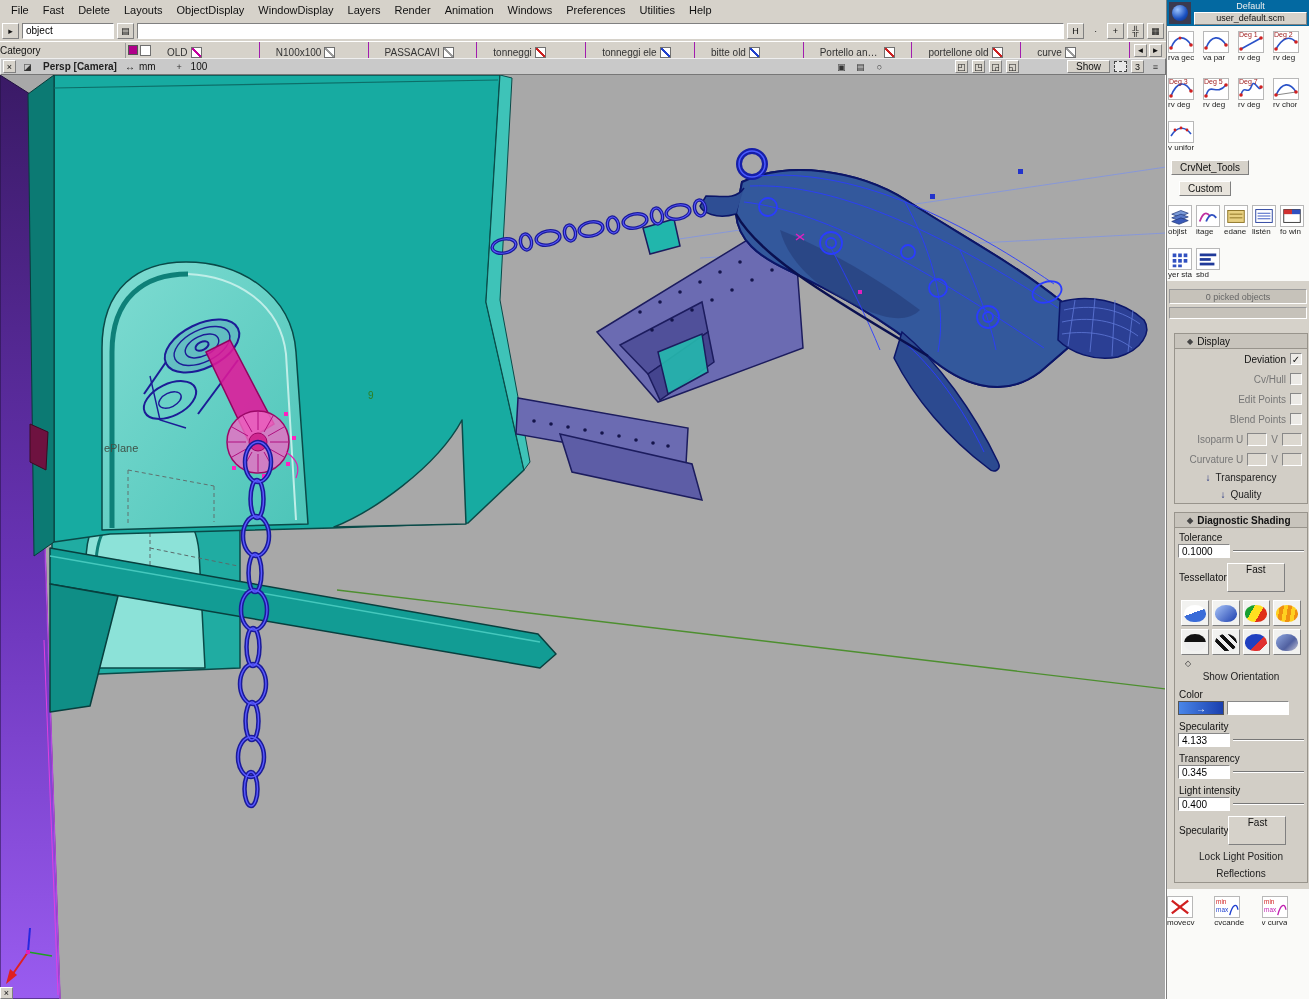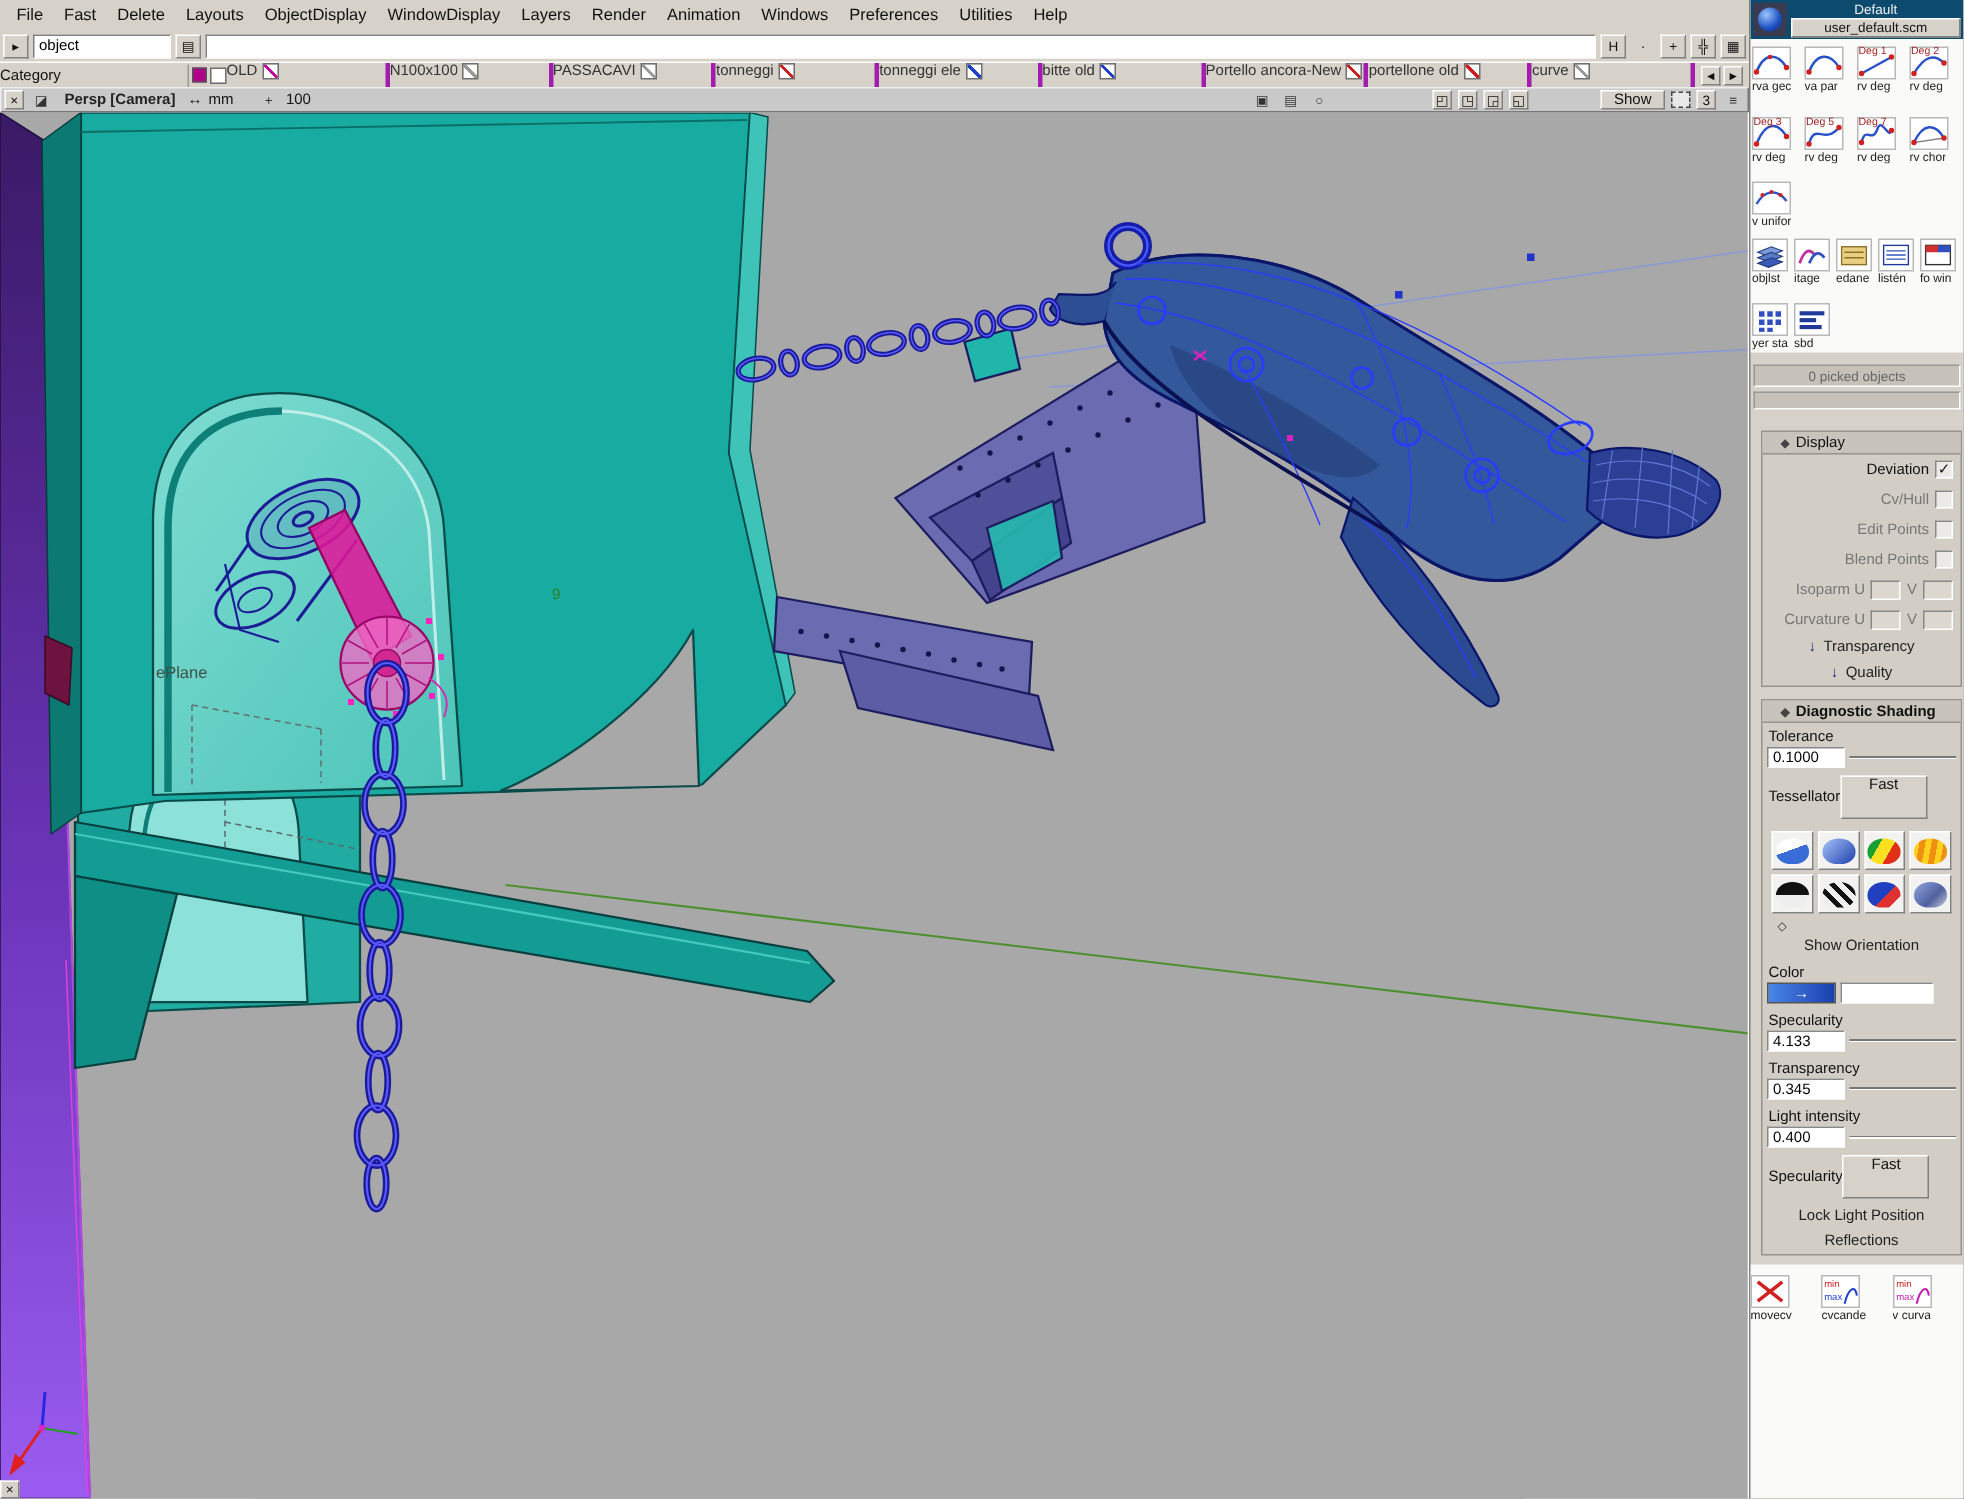--- a/index.html
+++ b/index.html
@@ -17,40 +17,40 @@
   .tb-icon{width:17px;height:16px;display:flex;align-items:center;justify-content:center;font-size:9px;background:#d6d2ca;flex:0 0 auto}
   .combo{width:92px;height:16px;background:#fff;display:flex;align-items:center}
   .combo input{width:100%;border:0;outline:0;font:10px "Liberation Sans",sans-serif;padding:0 3px;background:transparent}
   .cmdline{flex:1;height:16px;background:#fff;font:10px "Liberation Sans",sans-serif;padding:0 4px;outline:0}
 
   .layerbar{height:17px;display:flex;align-items:center;background:#d6d2ca;border-top:1px solid #fff;font-size:10px}
   .category-btn{width:126px;height:15px;text-align:left;line-height:15px;border-right:1px solid #999;flex:0 0 auto}
   .cur-swatch{width:10px;height:10px;background:#b0008a;border:1px solid #555;margin:0 2px;flex:0 0 auto}
   .slashbox{width:11px;height:11px;border:1px solid #707070;flex:0 0 auto;
     background:linear-gradient(to top right,#fff 42%,var(--c,#999) 42%,var(--c,#999) 58%,#fff 58%)}
-  .layer-item{flex:1;display:flex;align-items:flex-start;gap:3px;padding:0 0;overflow:hidden;border-right:3px solid #a21caf;height:100%}
+  .layer-item{flex:1;display:flex;align-items:flex-end;gap:3px;padding:0 16px;overflow:hidden;border-right:1px solid #a21caf;height:100%}
   .layer-name{overflow:hidden;white-space:nowrap;text-overflow:ellipsis;color:#333}
   .layer-scroll{display:flex;gap:2px;padding:0 4px;flex:0 0 auto}
   .layer-scroll span{font-size:8px;width:13px;height:13px;display:flex;align-items:center;justify-content:center;background:#d6d2ca}
 
   .vp-header{height:17px;display:flex;align-items:center;gap:4px;background:#c9c9c9;border:1px solid;border-color:#eee #777 #777 #eee;font-size:10px;padding:0 2px}
   .vpx{width:13px;height:13px;display:flex;align-items:center;justify-content:center;font-size:9px;background:#d6d2ca;flex:0 0 auto}
   .vph-icon{width:15px;height:13px;display:flex;align-items:center;justify-content:center;font-size:9px;color:#333;flex:0 0 auto}
   .vph-title{font-weight:bold;color:#222;padding:0 4px}
   .vph-spacer{flex:1}
   .vph-btn{height:13px;padding:0 8px;display:flex;align-items:center;background:#d6d2ca;font-size:10px}
   .dash-icon{width:13px;height:11px;border:1px dashed #444;background:#e8e8e8}
 
   .viewport{position:relative;flex:1;background:#a8a8a8;overflow:hidden;border-right:1px solid #fff}
   .viewport svg{display:block}
   .corner-x{position:absolute;left:0;bottom:0;width:13px;height:12px;display:flex;align-items:center;justify-content:center;font-size:9px;background:#d6d2ca;border:1px solid;border-color:#fff #808080 #808080 #fff}
 
   
   #sidebar{width:143px;background:#d6d2ca;border-left:1px solid #808080;display:flex;flex-direction:column;overflow:hidden}
-  .sb-title{display:flex;align-items:center;gap:3px;height:26px;background:#0c4a6e;padding:1px 2px}
+  .sb-title{display:flex;align-items:center;gap:3px;height:26px;background:#0369a1;padding:1px 2px}
   .orb-wrap{width:22px;height:22px;background:#3a3a50;display:flex;align-items:center;justify-content:center}
   .sb-orb{width:16px;height:16px;border-radius:50%;background:radial-gradient(circle at 35% 30%,#9cc4ff,#1a50c0 60%,#092a70)}
   .sb-title-text{flex:1;display:flex;flex-direction:column;gap:1px}
   .sb-scheme{font-size:9px;color:#efefef;text-align:center}
   .sb-file{font-size:9px;height:13px;line-height:11px;text-align:center;background:#d6d2ca}
 
   .shelf{background:#fafaf8;padding:3px 1px 2px}
   .shelf-row{display:flex}
   .tool-cell{width:25%;display:flex;flex-direction:column;align-items:flex-start;position:relative;padding-top:2px}
   .tool-cell.w20{width:20%}
@@ -565,20 +565,25 @@
               <circle cx="12" cy="6" r="1.4" fill="#d02020"></circle>
               <circle cx="18" cy="8" r="1.4" fill="#d02020"></circle>
             </svg>
             <span class="badge"></span>
           </div>
         <span class="tool-label">v unifor</span>
       </div>
     </div>
   </div>
 
+  <div class="tabs-area">
+    <div class="sb-tab raised">CrvNet_Tools</div>
+    <br>
+    <div class="sb-tab raised active">Custom</div>
+  </div>
 
   <div class="shelf">
     <div class="shelf-row">
       <div class="tool-cell w20">
         <div class="tool-icon" style="width:24px">
             <svg width="22" height="20" viewBox="0 0 24 20">
               <g stroke="#223a7a" stroke-width="0.8">
                 <polygon points="3,8 13,4 21,7 11,11" fill="#7a9ad8"></polygon>
                 <polygon points="3,12 13,8 21,11 11,15" fill="#5a7ac8"></polygon>
                 <polygon points="3,16 13,12 21,15 11,19" fill="#3a5ab8"></polygon>

